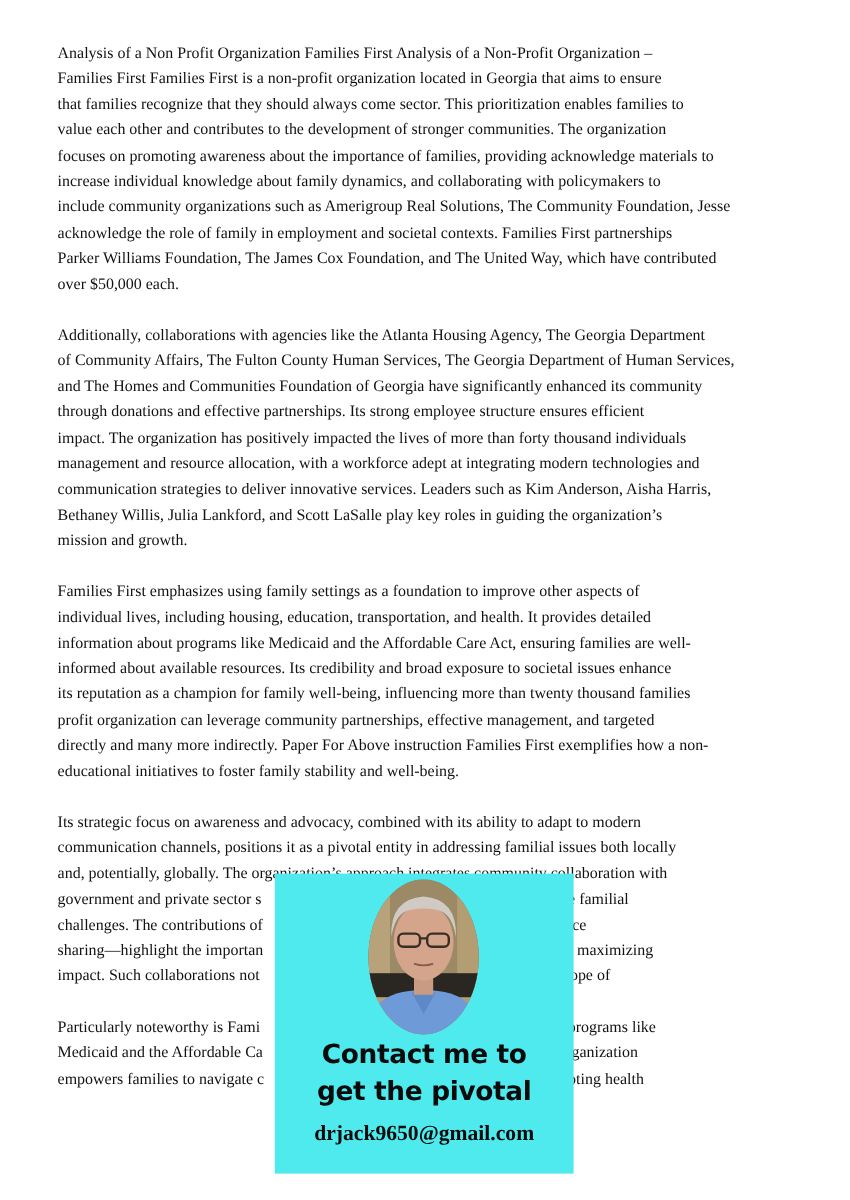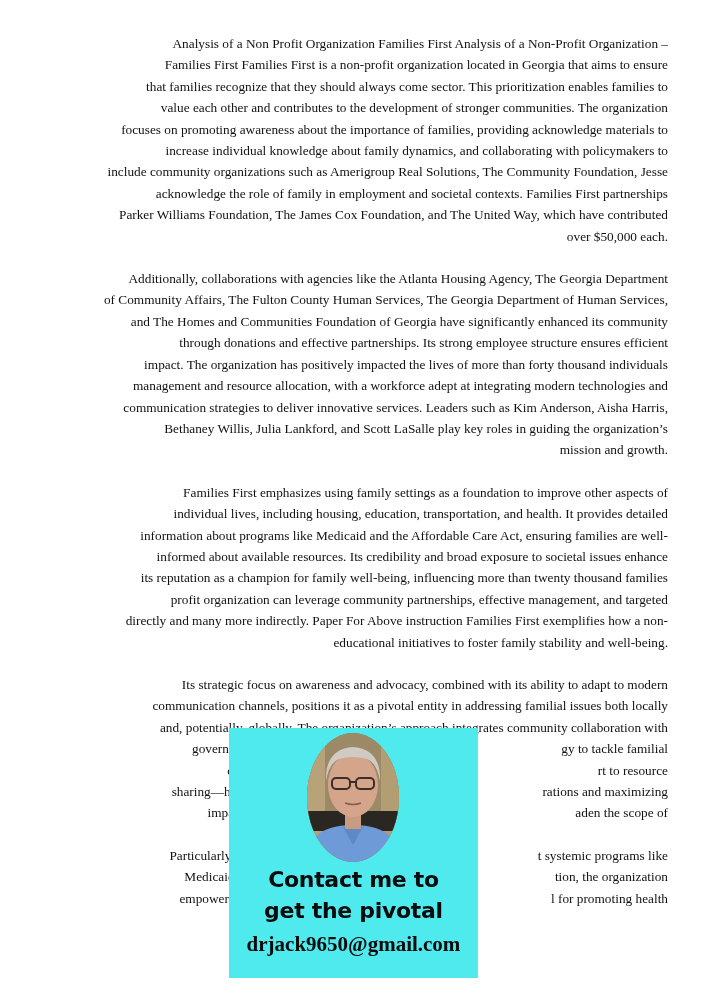--- a/index.html
+++ b/index.html
@@ -22,21 +22,20 @@
       width: 620px;
     }
     .para {
       margin: 0 0 21px 0;
       font-size: 13.3px;
       line-height: 21.4px;
     }
     .line {
       display: block;
       white-space: nowrap;
-      text-align: right;
     }
     .promo {
       position: absolute;
       left: 229px;
       top: 728px;
       width: 249px;
       height: 250px;
       background: #4EEAEE;
     }
     .avatar {
@@ -65,21 +64,21 @@
     }
     .promo-heading span { display: block; }
     .promo-email {
       position: absolute;
       left: 0;
       top: 203px;
       width: 100%;
       text-align: center;
       font-family: "Liberation Serif", "DejaVu Serif", serif;
       font-weight: bold;
-      font-size: 21px;
+      font-size: 18px;
       line-height: 26px;
       color: #0b0b0b;
     }
   </style>
 </head>
 <body>
 
 <div class="page">
   <p class="para">
     <span class="line">Analysis of a Non Profit Organization Families First Analysis of a Non-Profit Organization –</span>

